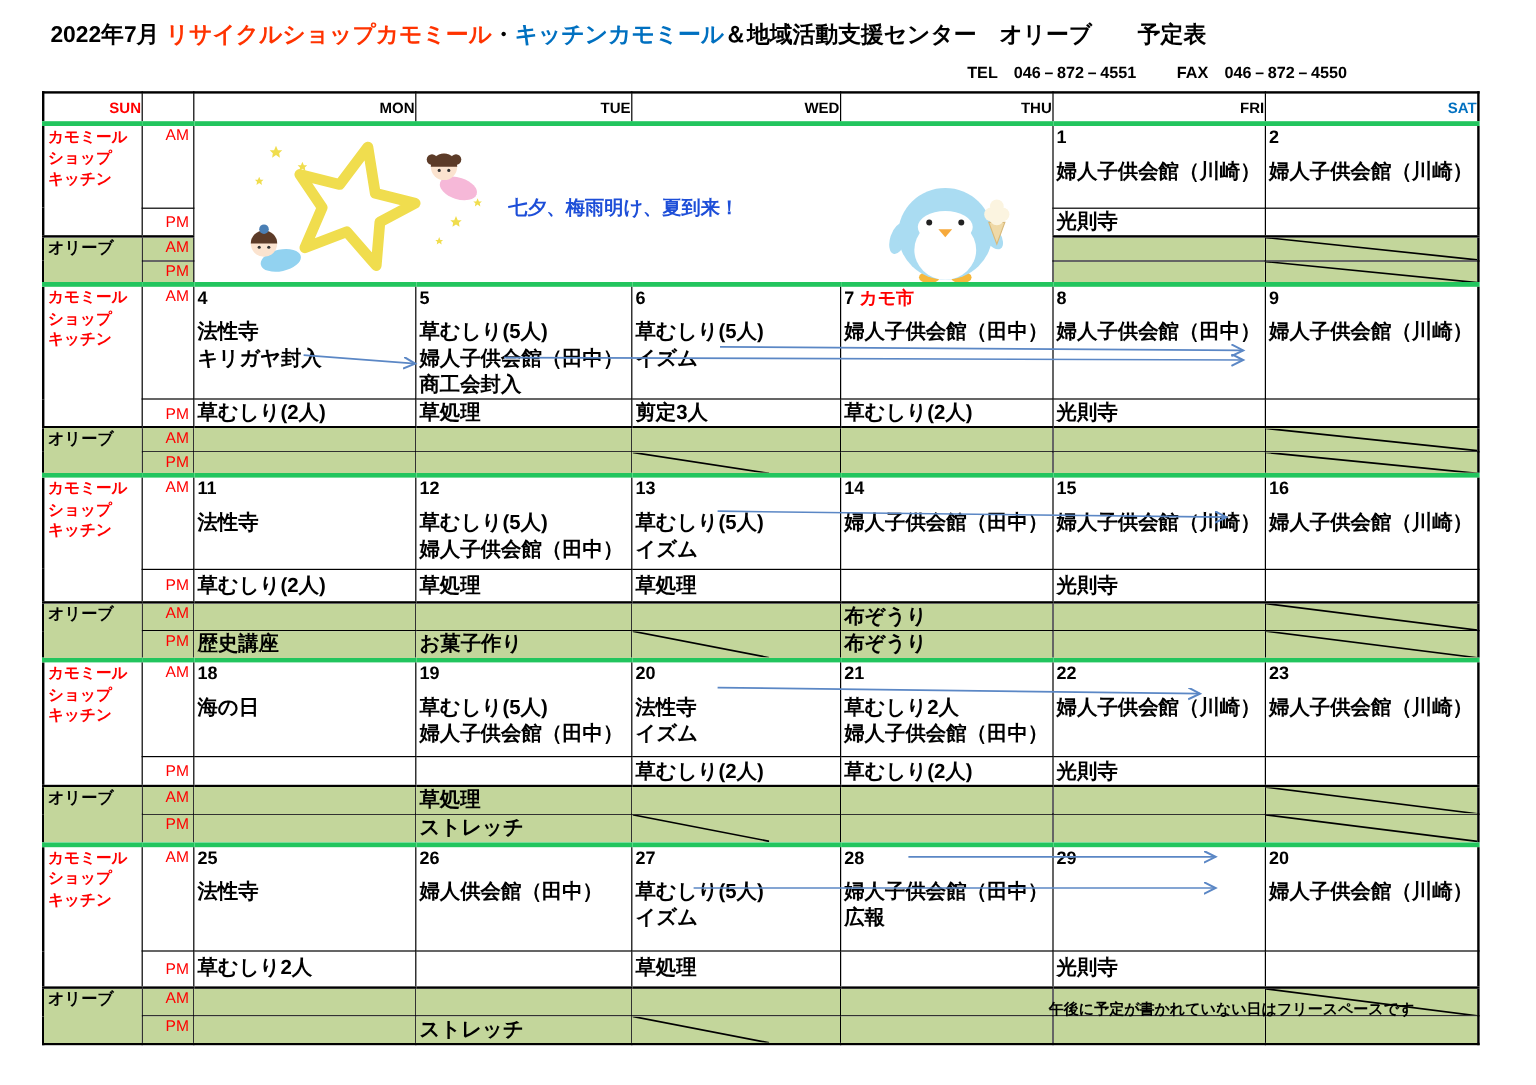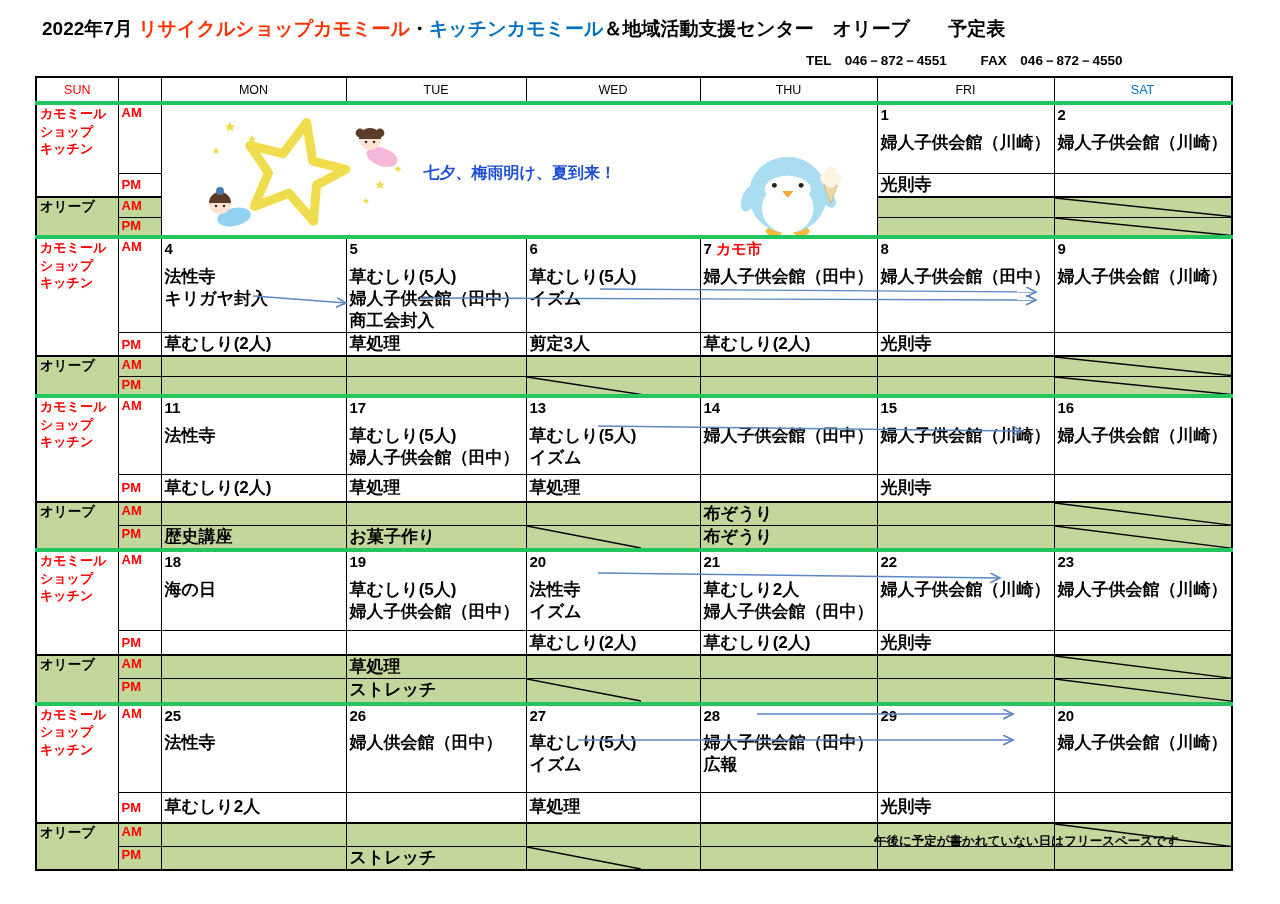--- a/index.html
+++ b/index.html
@@ -6,30 +6,30 @@
   body{width:1280px;height:904px;position:relative;background:#fff;
        font-family:"Liberation Sans","DejaVu Sans",sans-serif;overflow:hidden}
   .title{position:absolute;top:16px;left:42px;font-size:19px;font-weight:bold;white-space:nowrap;color:#000}
   .title .t-shop{color:#ff3300}
   .title .t-kitchen{color:#0070c0}
   .contact{position:absolute;top:52px;left:806px;font-size:13.5px;font-weight:bold;white-space:nowrap;color:#000}
   .contact span + span{margin-left:30px}
 
   table.cal{position:absolute;top:76px;left:35px;border-collapse:collapse;table-layout:fixed;border:2px solid #000}
   .cal th,.cal td{border:1px solid #000;padding:0 3px;vertical-align:top;overflow:hidden;position:relative}
-  .cal th{font-size:12.5px;font-weight:normal;text-align:center;vertical-align:middle;padding:0;border-bottom:2px solid #000}
+  .cal th{font-size:12.5px;font-weight:bold;text-align:right;vertical-align:middle;padding:0;border-bottom:2px solid #000}
   tr.r-am > td{border-top:4px solid #22c55e}
   tr.r-oam > td{border-top:2px solid #000}
 
   .green{background:#c3d69b}
   .c-red{color:#ff0000}
   .c-blue{color:#0070c0}
   .c-purple{color:#7030a0}
 
-  .ampm{color:#ff0000;font-weight:bold;font-size:13px;text-align:left;vertical-align:middle}
+  .ampm{color:#ff0000;font-weight:normal;font-size:13px;text-align:right;vertical-align:middle}
   .lbl-kamo{color:#ff0000;font-weight:bold;font-size:13px;line-height:1.35;vertical-align:middle;padding-left:4px}
   .lbl-olive{font-weight:bold;font-size:13.5px;vertical-align:middle;padding-left:4px;color:#000}
 
   .daynum{font-size:15px;font-weight:bold;line-height:1.25;padding-top:1px;color:#000}
   .am-body{margin-top:7px}
   .entry{font-size:17px;font-weight:bold;line-height:1.3;color:#000;white-space:nowrap}
   .pmrow td{vertical-align:middle}
 
   .dfull{position:absolute;left:0;top:0;width:100%;height:100%;display:block}
   .d66{position:absolute;left:0;top:0;width:66%;height:100%}
@@ -286,21 +286,21 @@
       <div>キッチン</div>
     </td>
     <td class="ampm">AM</td>
     <td>
       <div class="daynum">11</div>
       <div class="am-body">
             <div class="entry c-purple">法性寺</div>
           </div>
     </td>
     <td>
-      <div class="daynum">17</div>
+      <div class="daynum">12</div>
       <div class="am-body">
         <div class="entry">草むしり(5人)</div>
         <div class="entry c-blue">婦人子供会館（田中）</div>
       </div>
     </td>
     <td>
       <div class="daynum">13</div>
       <div class="am-body">
         <div class="entry">草むしり(5人)</div>
         <div class="entry">イズム</div>

